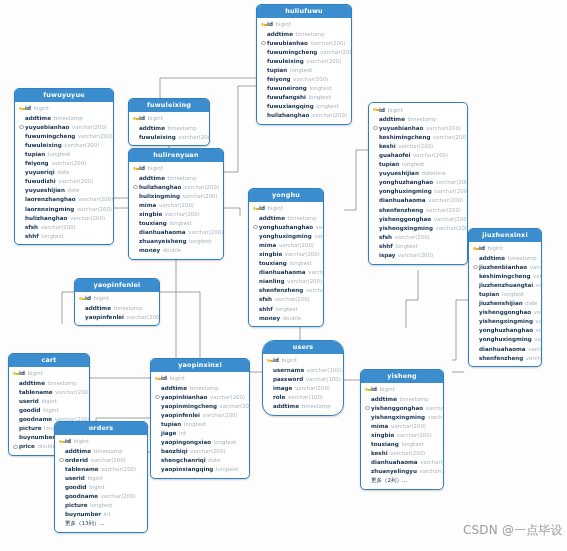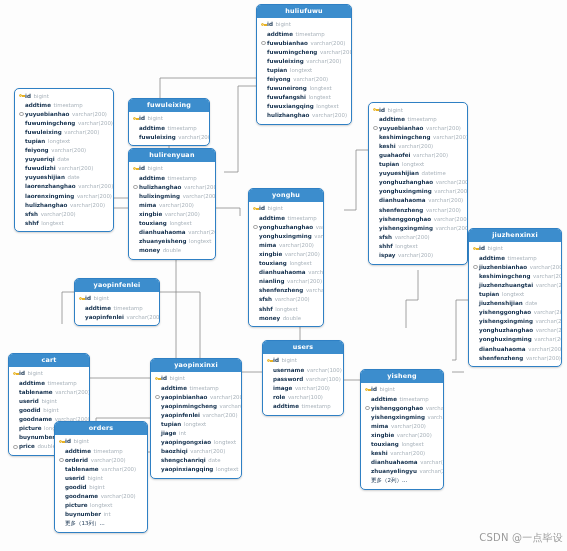--- a/index.html
+++ b/index.html
@@ -54,22 +54,22 @@
   }
   .fk{
     display:inline-block;width:4.2px;height:4.2px;border-radius:50%;
     border:0.8px solid #a9a9a9;background:#fff;box-sizing:border-box;
   }
   .fname{font-size:5.6px;color:#16324f;font-weight:bold;padding-right:2.6px;}
   .ftype{font-size:5.4px;color:#a9b3bb;}
   .more{font-size:5.5px;color:#16324f;padding-left:7px;}
 
   .watermark{
-    position:absolute;right:4px;bottom:6px;
-    font-size:10px;color:#9b9b9b;
+    position:absolute;right:4px;bottom:12px;
+    font-size:12px;color:#9b9b9b;
     letter-spacing:0.2px;
   }
 </style>
 </head>
 <body>
 
 <div id="canvas">
 
   <svg class="links" viewBox="0 0 567 551" xmlns="http://www.w3.org/2000/svg">
 
@@ -163,20 +163,21 @@
             <span class="ftype">longtext</span>
           </div>
           <div class="row">
             <span class="gut"></span>
             <span class="fname">hulizhanghao</span>
             <span class="ftype">varchar(200)</span>
           </div>
         </div>
       </div>
       <div class="tbl" style="left: 14px; top: 88px; width: 100px;">
+        <div class="hdr">fuwuyuyue</div>
         <div class="body">
           <div class="row">
             <span class="gut">
               <span class="key"></span>
             </span>
             <span class="fname">id</span>
             <span class="ftype">bigint</span>
           </div>
           <div class="row">
             <span class="gut"></span>
@@ -267,21 +268,21 @@
             <span class="fname">addtime</span>
             <span class="ftype">timestamp</span>
           </div>
           <div class="row">
             <span class="gut"></span>
             <span class="fname">fuwuleixing</span>
             <span class="ftype">varchar(200)</span>
           </div>
         </div>
       </div>
-      <div class="tbl" style="left: 128px; top: 148px; width: 88px;">
+      <div class="tbl" style="left: 128px; top: 148px; width: 96px;">
         <div class="hdr">hulirenyuan</div>
         <div class="body">
           <div class="row">
             <span class="gut">
               <span class="key"></span>
             </span>
             <span class="fname">id</span>
             <span class="ftype">bigint</span>
           </div>
           <div class="row">
@@ -493,21 +494,21 @@
             <span class="fname">shhf</span>
             <span class="ftype">longtext</span>
           </div>
           <div class="row">
             <span class="gut"></span>
             <span class="fname">ispay</span>
             <span class="ftype">varchar(200)</span>
           </div>
         </div>
       </div>
-      <div class="tbl" style="left: 468px; top: 228px; width: 94px;">
+      <div class="tbl" style="left: 468px; top: 228px; width: 74px;">
         <div class="hdr">jiuzhenxinxi</div>
         <div class="body">
           <div class="row">
             <span class="gut">
               <span class="key"></span>
             </span>
             <span class="fname">id</span>
             <span class="ftype">bigint</span>
           </div>
           <div class="row">
@@ -629,21 +630,21 @@
           <div class="row">
             <span class="gut"></span>
             <span class="fname">zhuanyelingyu</span>
             <span class="ftype">varchar(200)</span>
           </div>
           <div class="row">
             <span class="more">更多（2列）...</span>
           </div>
         </div>
       </div>
-      <div class="tbl" style="left: 262px; top: 340px; width: 82px;">
+      <div class="tbl" style="left: 262px; top: 340px; width: 82px; border-radius: 12px;">
         <div class="hdr">users</div>
         <div class="body">
           <div class="row">
             <span class="gut">
               <span class="key"></span>
             </span>
             <span class="fname">id</span>
             <span class="ftype">bigint</span>
           </div>
           <div class="row">
@@ -666,21 +667,21 @@
             <span class="fname">role</span>
             <span class="ftype">varchar(100)</span>
           </div>
           <div class="row">
             <span class="gut"></span>
             <span class="fname">addtime</span>
             <span class="ftype">timestamp</span>
           </div>
         </div>
       </div>
-      <div class="tbl" style="left: 150px; top: 358px; width: 92px;">
+      <div class="tbl" style="left: 150px; top: 358px; width: 100px;">
         <div class="hdr">yaopinxinxi</div>
         <div class="body">
           <div class="row">
             <span class="gut">
               <span class="key"></span>
             </span>
             <span class="fname">id</span>
             <span class="ftype">bigint</span>
           </div>
           <div class="row">

